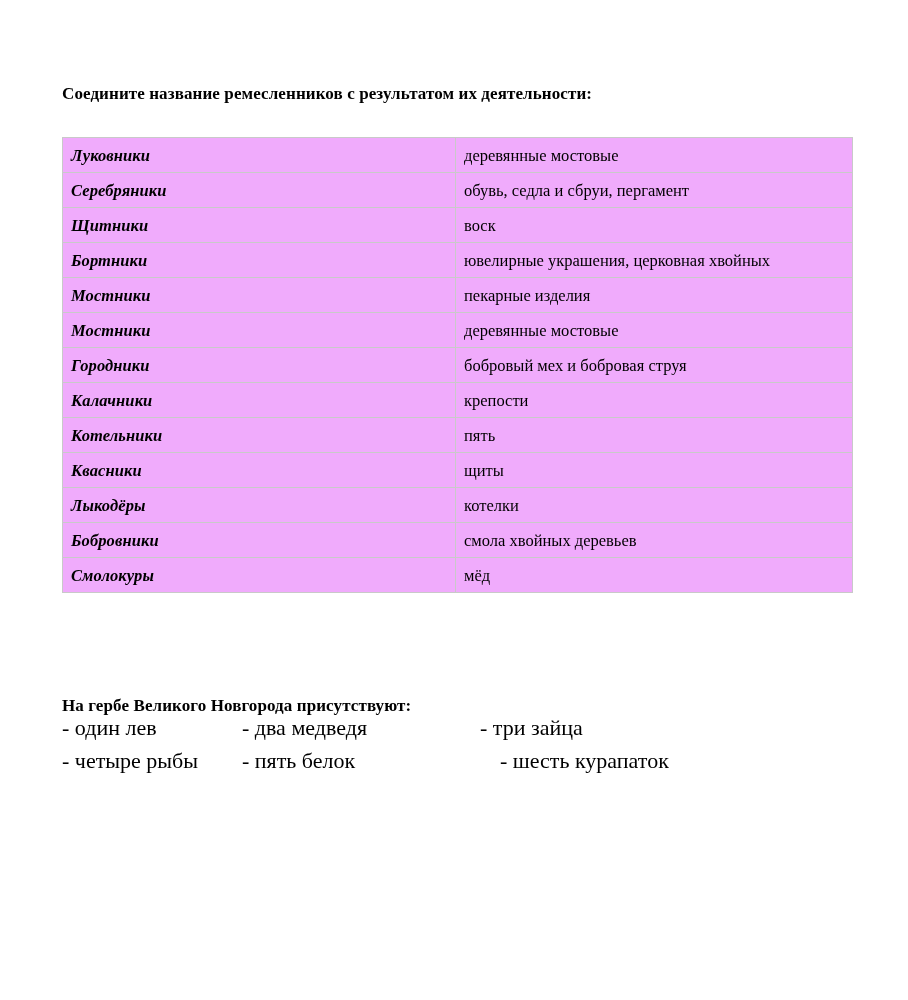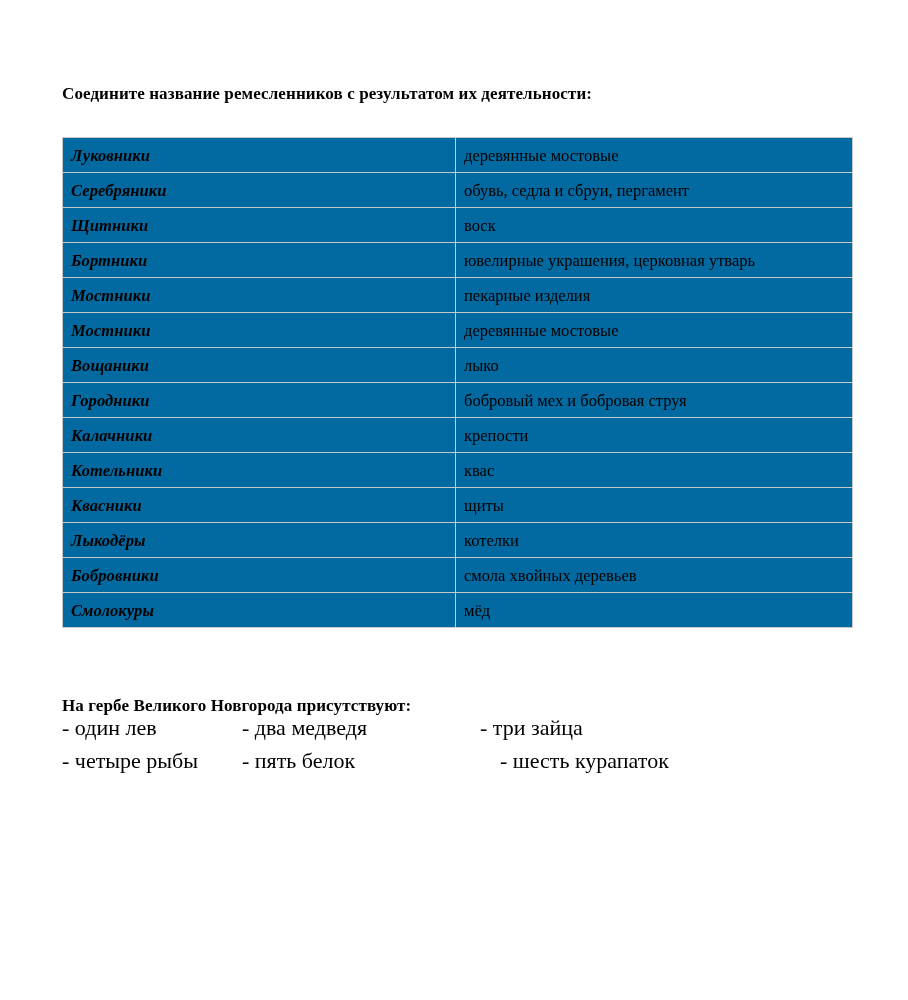--- a/index.html
+++ b/index.html
@@ -41,21 +41,21 @@
   #coat-heading  { top: 682px; }
 
   
   .match-table {
     position: absolute;
     left: 62px;
     top: 137px;
     width: 790px;
     border-collapse: collapse;
     table-layout: fixed;
-    background: #0369a1;
+    background: #f0abfc;
   }
   .match-table col.col-craft  { width: 393px; }
   .match-table col.col-result { width: 397px; }
 
   .match-table td {
     border: 1px solid #c9c9c9;
     height: 34px;
     padding: 0 8px;
     vertical-align: middle;
     font-size: 16.5px;
@@ -116,45 +116,41 @@
       <tr>
         <td class="craft-cell">Серебряники</td>
         <td class="result-cell">обувь, седла и сбруи, пергамент</td>
       </tr>
       <tr>
         <td class="craft-cell">Щитники</td>
         <td class="result-cell">воск</td>
       </tr>
       <tr>
         <td class="craft-cell">Бортники</td>
-        <td class="result-cell">ювелирные украшения, церковная утварь</td>
+        <td class="result-cell">ювелирные украшения, церковная хвойных</td>
       </tr>
       <tr>
         <td class="craft-cell">Мостники</td>
         <td class="result-cell">пекарные изделия</td>
       </tr>
       <tr>
         <td class="craft-cell">Мостники</td>
         <td class="result-cell">деревянные мостовые</td>
-      </tr>
-      <tr>
-        <td class="craft-cell">Вощаники</td>
-        <td class="result-cell">лыко</td>
       </tr>
       <tr>
         <td class="craft-cell">Городники</td>
         <td class="result-cell">бобровый мех и бобровая струя</td>
       </tr>
       <tr>
         <td class="craft-cell">Калачники</td>
         <td class="result-cell">крепости</td>
       </tr>
       <tr>
         <td class="craft-cell">Котельники</td>
-        <td class="result-cell">квас</td>
+        <td class="result-cell">пять</td>
       </tr>
       <tr>
         <td class="craft-cell">Квасники</td>
         <td class="result-cell">щиты</td>
       </tr>
       <tr>
         <td class="craft-cell">Лыкодёры</td>
         <td class="result-cell">котелки</td>
       </tr>
       <tr>

